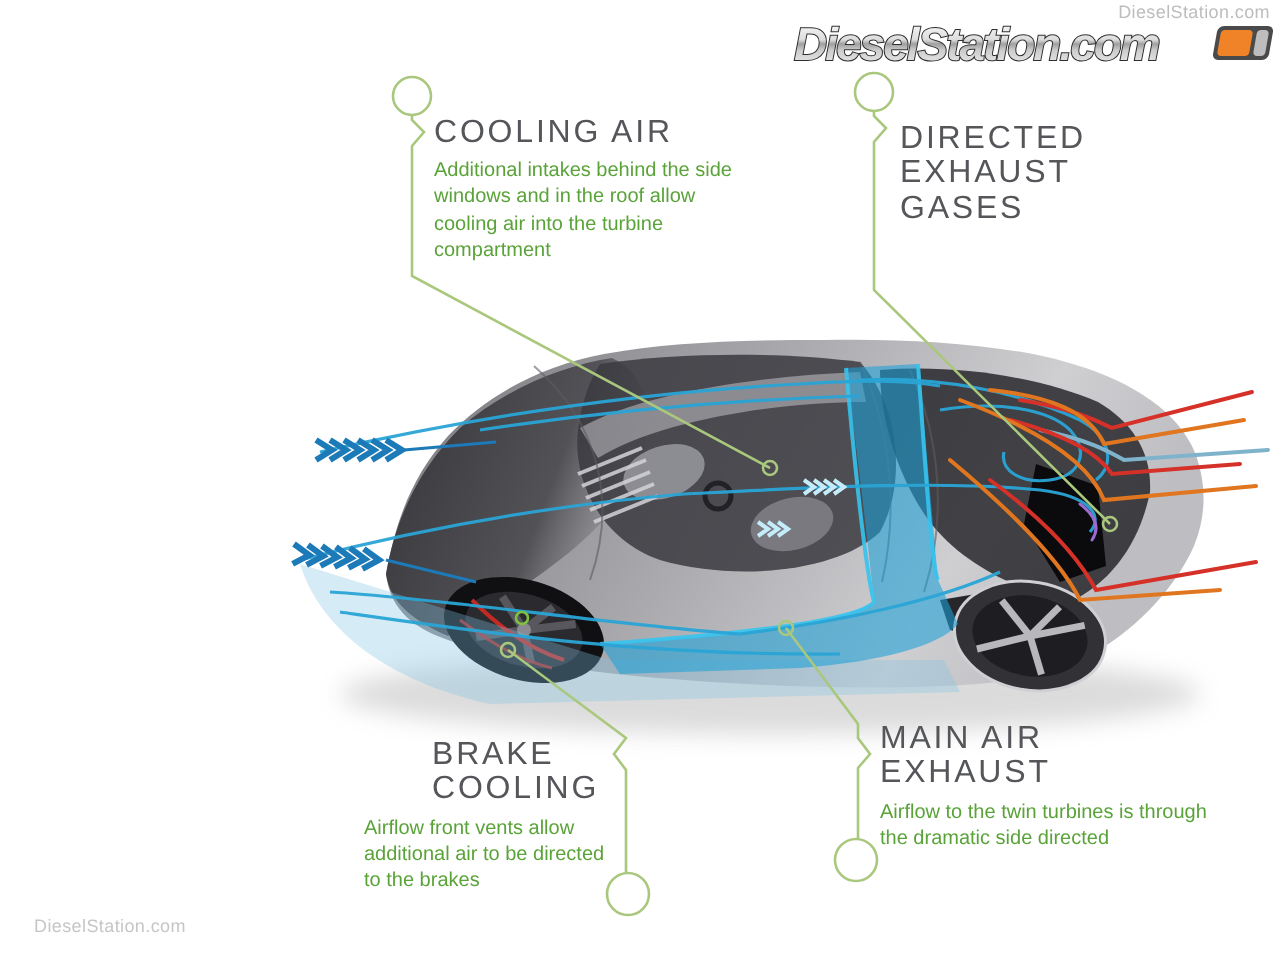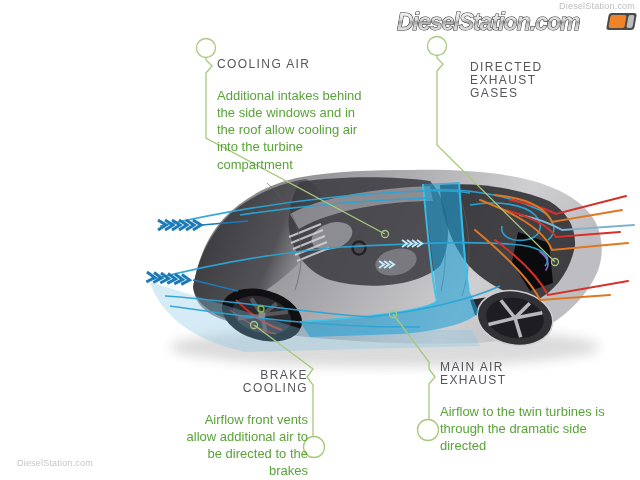--- a/index.html
+++ b/index.html
@@ -4,30 +4,30 @@
 <style>
   html,body{margin:0;padding:0;background:#fff;}
   .stage{position:relative;width:640px;height:480px;background:#fff;overflow:hidden;
          font-family:Liberation Sans, sans-serif;}
   .watermark{position:absolute;font-size:9px;color:#bdbdbd;letter-spacing:.2px;}
   .wm-top{top:1px;right:5px;}
   .wm-bottom{top:458px;left:17px;color:#c6c6c6;}
   .logo{position:absolute;left:396px;top:7px;width:244px;height:30px;}
   .car-svg{position:absolute;left:0;top:0;width:640px;height:480px;}
   .callout{position:absolute;}
-  .callout .title{font-size:12px;letter-spacing:1.4px;color:#55565a;line-height:1.08;
+  .callout .title{font-size:16px;letter-spacing:1.4px;color:#55565a;line-height:1.08;
                   font-weight:400;}
-  .callout .body{font-size:13px;line-height:1.32;color:#5aa339;margin-top:16px;}
+  .callout .body{font-size:10px;line-height:1.32;color:#5aa339;margin-top:4px;}
   .co-cooling{left:217px;top:58px;width:160px;}
   .co-cooling .title{width:160px;}
   .co-cooling .body{width:152px;}
   .co-exhaust{left:450px;top:61px;width:168px;}
-  .co-exhaust .title{width:100px;margin-left:20px;}
+  .co-exhaust .title{width:100px;}
   .co-exhaust .body{width:165px;}
-  .co-brake{left:182px;top:369px;width:126px;text-align:right;}
+  .co-brake{left:182px;top:369px;width:126px;}
   .co-brake .title{width:92px;margin-left:auto;}
   .co-brake .body{width:126px;}
   .co-main{left:440px;top:361px;width:172px;}
   .co-main .title{width:96px;}
   .co-main .body{width:170px;}
 </style>
 </head>
 <body>
 
 <div class="stage">

